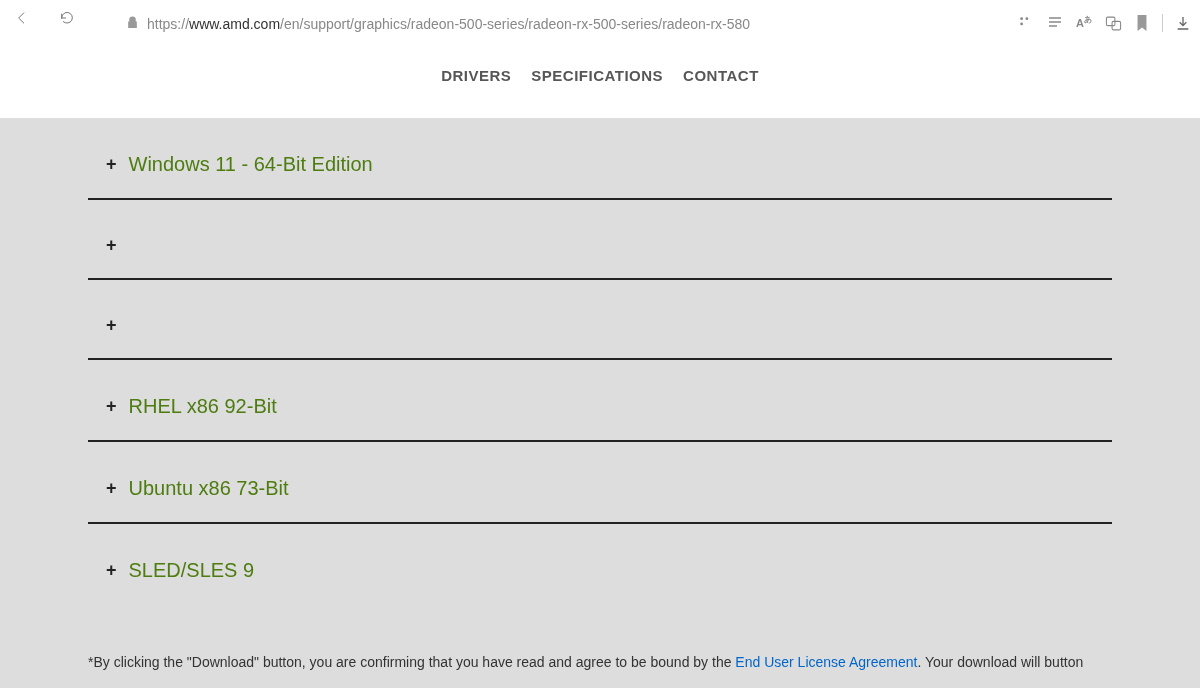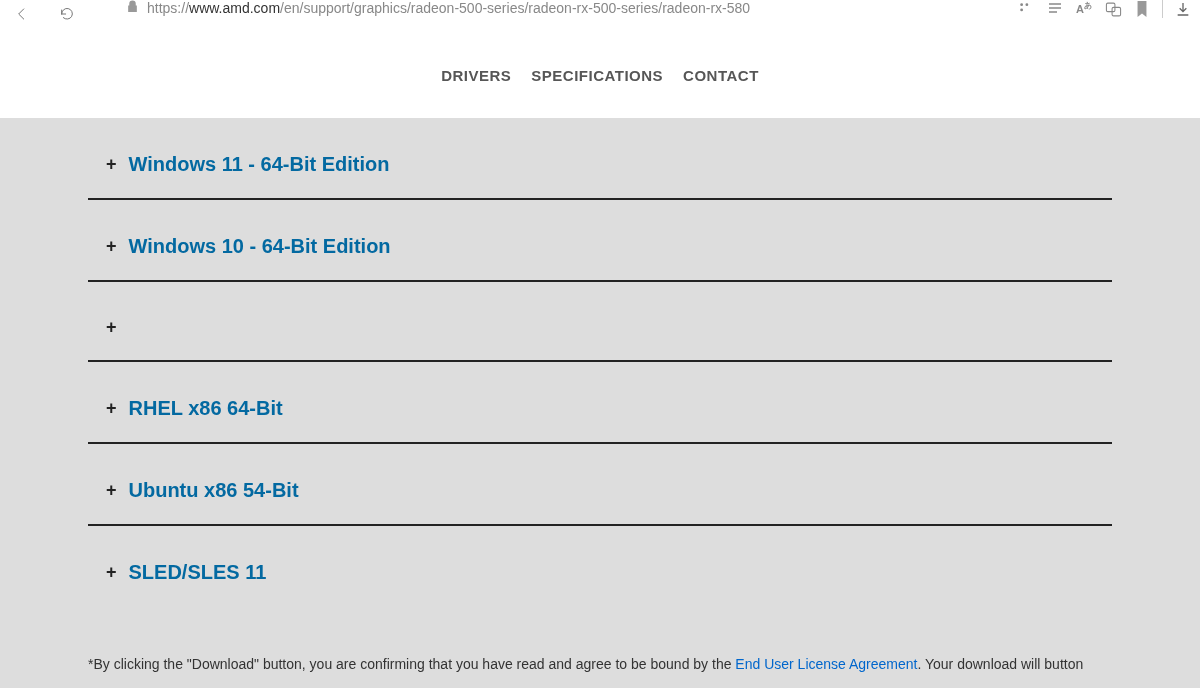--- a/index.html
+++ b/index.html
@@ -8,21 +8,21 @@
       box-sizing: border-box;
     }
     body {
       font-family: "Segoe UI", Arial, sans-serif;
       width: 1200px;
       background: #fff;
     }
     
     .browser-bar {
       display: flex;
-      align-items: flex-start;
+      align-items: flex-end;
       height: 32px;
       padding: 0 8px;
       background: #fff;
       gap: 17px;
     }
     .nav-btn {
       width: 28px;
       height: 28px;
       display: flex;
       align-items: center;
@@ -110,22 +110,22 @@
       padding-top: 35px;
     }
     .plus-icon {
       font-size: 18px;
       font-weight: 900;
       color: #222;
       margin-right: 12px;
     }
     .accordion-title {
       font-size: 20px;
-      font-weight: 700;
-      color: #0369a1;
+      font-weight: 400;
+      color: #4d7c0f;
     }
     .accordion-last {
       border-bottom: none;
     }
     .disclaimer {
       padding: 48px 0 0 0;
       font-size: 14px;
       color: #333;
       line-height: 1.5;
     }
@@ -212,48 +212,47 @@
   <div class="accordion-item">
     <div class="accordion-header">
       <span class="plus-icon">+</span>
       <span class="accordion-title">Windows 11 - 64-Bit Edition</span>
     </div>
   </div>
 
   <div class="accordion-item">
     <div class="accordion-header">
       <span class="plus-icon">+</span>
-      <span class="accordion-title">Windows 10 - 64-Bit Edition</span>
-    </div>
-  </div>
-
-  <div class="accordion-item">
-    <div class="accordion-header">
-      <span class="plus-icon">+</span>
-    </div>
-  </div>
-
-  <div class="accordion-item">
-    <div class="accordion-header">
-      <span class="plus-icon">+</span>
-      <span class="accordion-title">RHEL x86 64-Bit</span>
-    </div>
-  </div>
-
-  <div class="accordion-item">
-    <div class="accordion-header">
-      <span class="plus-icon">+</span>
-      <span class="accordion-title">Ubuntu x86 54-Bit</span>
+    </div>
+  </div>
+
+  <div class="accordion-item">
+    <div class="accordion-header">
+      <span class="plus-icon">+</span>
+    </div>
+  </div>
+
+  <div class="accordion-item">
+    <div class="accordion-header">
+      <span class="plus-icon">+</span>
+      <span class="accordion-title">RHEL x86 92-Bit</span>
+    </div>
+  </div>
+
+  <div class="accordion-item">
+    <div class="accordion-header">
+      <span class="plus-icon">+</span>
+      <span class="accordion-title">Ubuntu x86 73-Bit</span>
     </div>
   </div>
 
   <div class="accordion-item accordion-last">
     <div class="accordion-header">
       <span class="plus-icon">+</span>
-      <span class="accordion-title">SLED/SLES 11</span>
+      <span class="accordion-title">SLED/SLES 9</span>
     </div>
   </div>
 
   <div class="disclaimer">
     <span>*By clicking the "Download" button, you are confirming that you have read and agree to be bound by the </span><a href="#">End User License Agreement</a><span>. Your download will button</span>
   </div>
 
 </div>
 
 </body></html>

